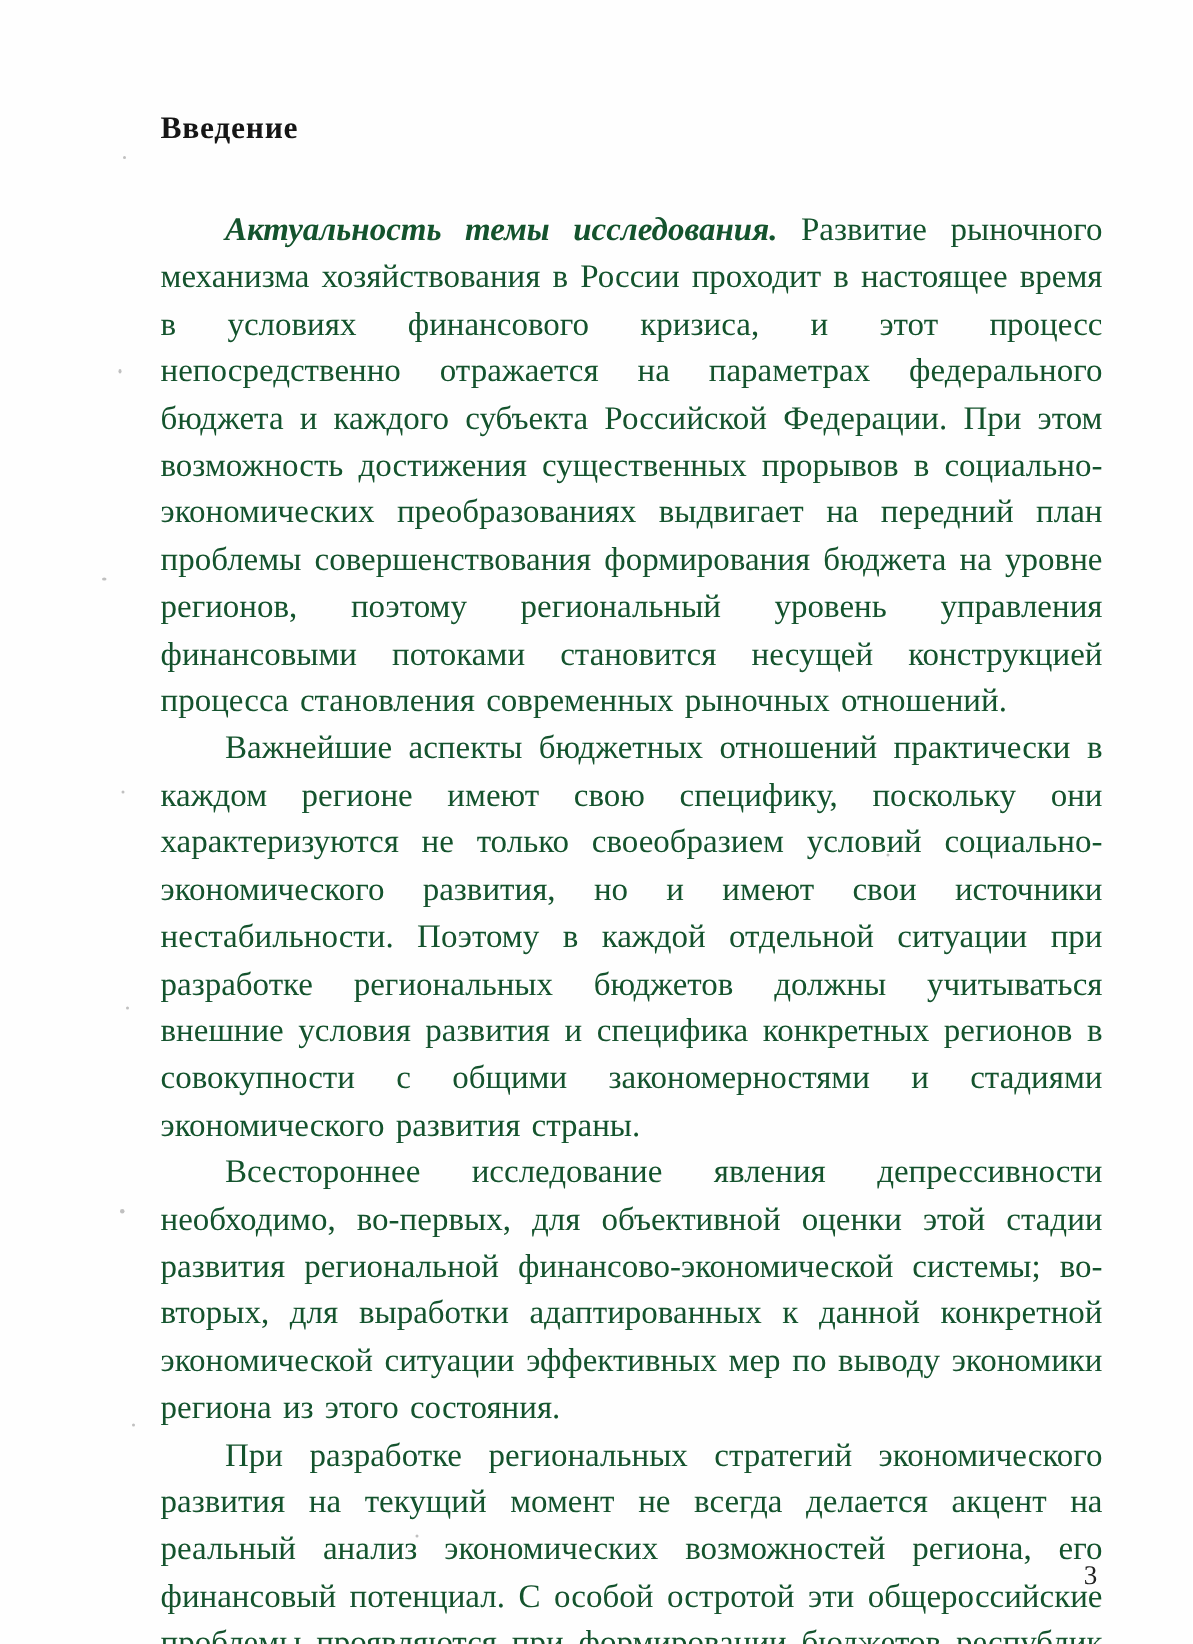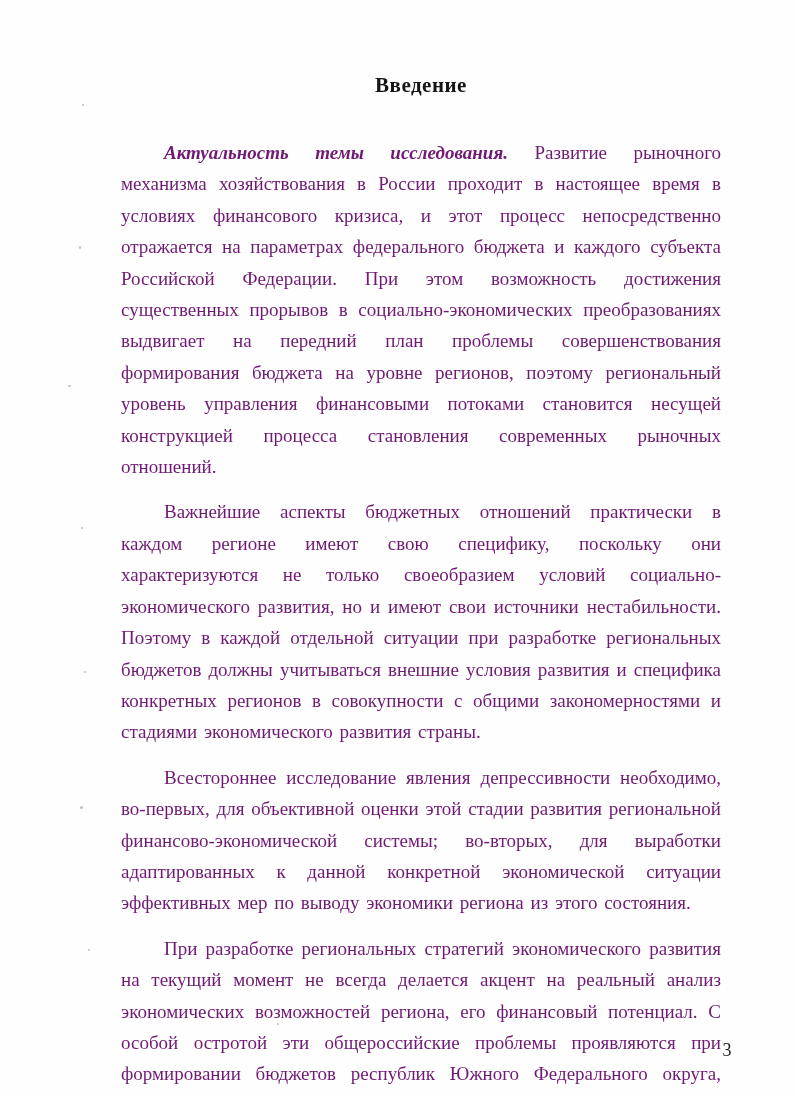--- a/index.html
+++ b/index.html
@@ -19,35 +19,35 @@
   .content {
     position: absolute;
     left: 107px;
     top: 0;
     width: 628px;
   }
   .doc-title {
     display: block;
     margin: 0 0 40px 0;
     padding-top: 73px;
-    text-align: center;
+    text-align: left;
     font-size: 21px;
     line-height: 24px;
     font-weight: 700;
     letter-spacing: 0.5px;
     color: #161616;
   }
   .para {
-    margin: 14px;
+    margin: 0;
     text-indent: 43px;
-    font-size: 19px;
+    font-size: 22px;
     line-height: 31.4px;
     text-align: justify;
     word-spacing: 2px;
-    color: #701a75;
+    color: #14532d;
   }
   .para .lead {
     font-weight: 700;
     font-style: italic;
   }
   .page-number {
     position: absolute;
     left: 712px;
     top: 1038px;
     width: 30px;

